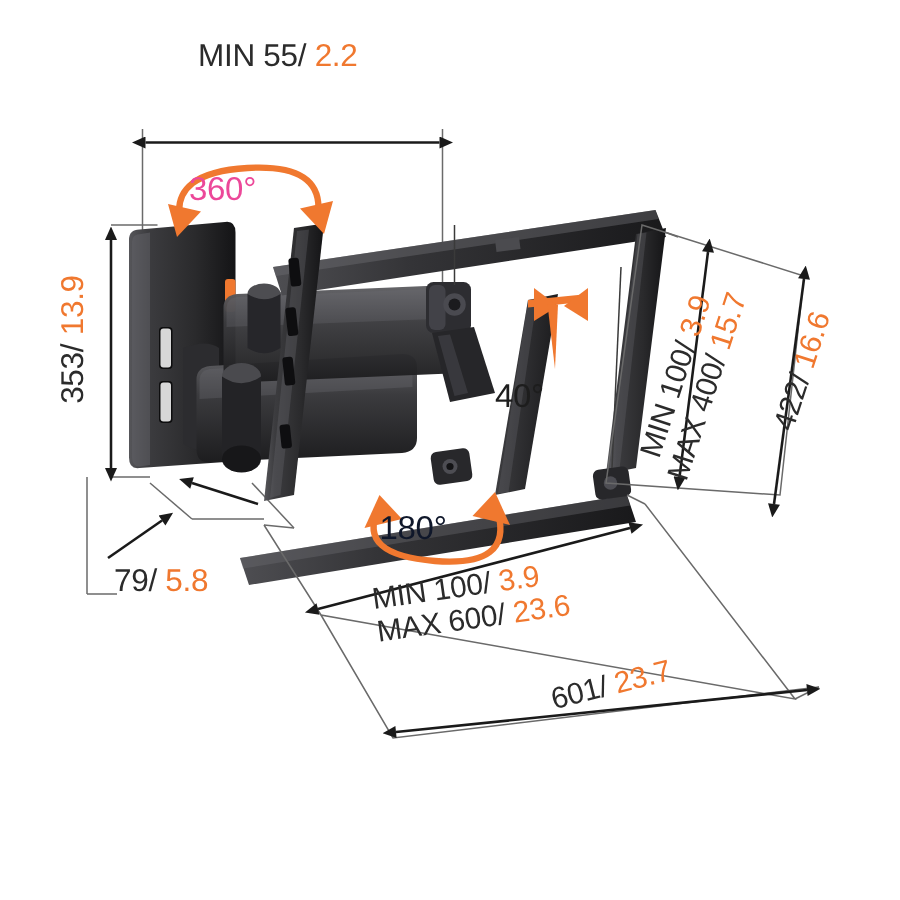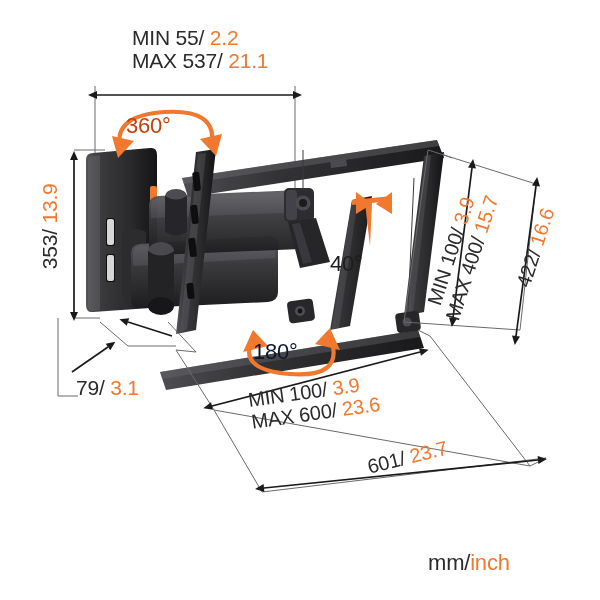--- a/index.html
+++ b/index.html
@@ -48,21 +48,21 @@
     transform: rotate(-90deg);
     transform-origin: 50% 50%;
   }
   .dim-79 {
     left: 76px; top: 377px;
     font-size: 21px;
   }
   .deg360 {
     left: 126px; top: 114px;
     font-size: 22px;
-    color: #c2410c;
+    color: #ec4899;
   }
   .deg180 {
     left: 253px; top: 340px;
     font-size: 22px;
     color: #0f172a;
   }
   .deg20 {
     left: 330px; top: 252px;
     font-size: 22px;
     color: #1d1d1d;
@@ -301,34 +301,30 @@
       <path d="M392,192 L376,204 L392,214 Z"></path>
       <path d="M365,203 L372,203 L370,246 Z"></path>
     </g>
   </svg>
 
   <div class="lbl dim-top">
     <span class="row">
       <span class="d">MIN 55/</span>
       <span class="o">2.2</span>
     </span>
-    <span class="row">
-      <span class="d">MAX 537/</span>
-      <span class="o">21.1</span>
-    </span>
   </div>
 
   <div class="lbl dim-left">
     <span class="d">353/</span>
     <span class="o">13.9</span>
   </div>
 
   <div class="lbl dim-79">
     <span class="d">79/</span>
-    <span class="o">3.1</span>
+    <span class="o">5.8</span>
   </div>
 
   <div class="lbl deg360">360°</div>
   <div class="lbl deg180">180°</div>
   <div class="lbl deg20">40°</div>
 
   <div class="lbl dim-vesa">
     <span class="row">
       <span class="d">MIN 100/</span>
       <span class="o">3.9</span>
@@ -353,17 +349,14 @@
       <span class="d">MAX 600/</span>
       <span class="o">23.6</span>
     </span>
   </div>
 
   <div class="lbl dim-601">
     <span class="d">601/</span>
     <span class="o">23.7</span>
   </div>
 
-  <div class="lbl units">
-    <span class="d">mm/</span><span class="o">inch</span>
-  </div>
 
 </div>
 
 </body></html>

